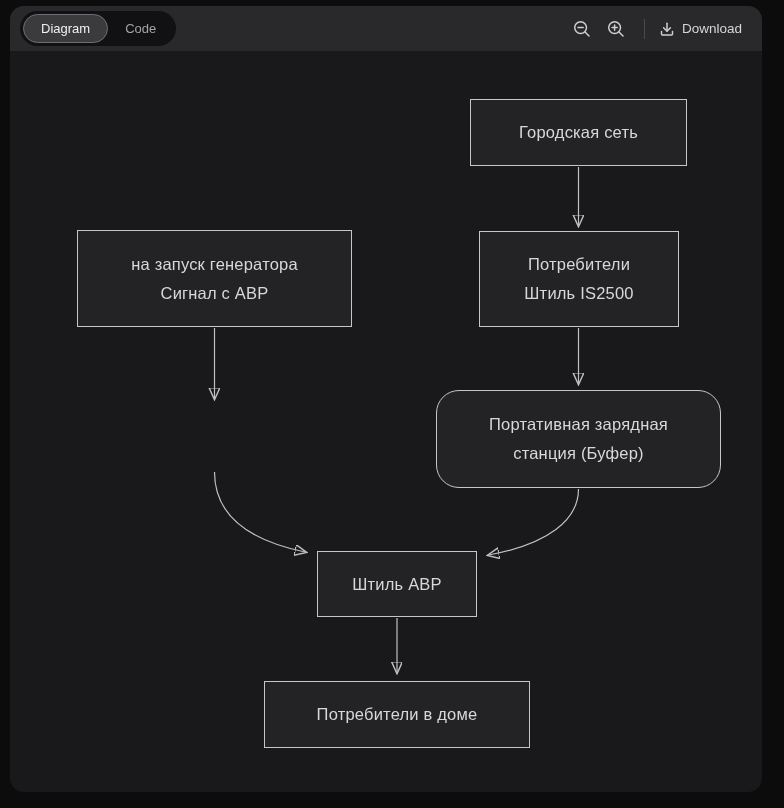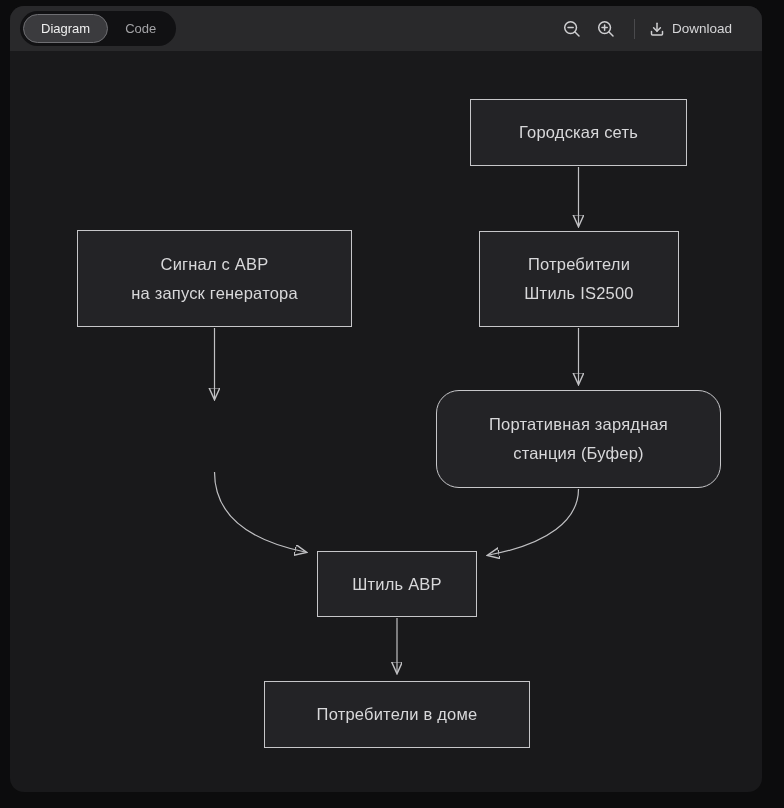--- a/index.html
+++ b/index.html
@@ -10,21 +10,21 @@
     font-family:"Liberation Sans", sans-serif;
   }
   .panel {
     position:absolute; left:10px; top:6px; width:752px; height:786px;
     background:#19191b; border-radius:14px; overflow:hidden;
   }
   
   .toolbar {
     position:absolute; left:0; top:0; width:100%; height:45px;
     background:#29292b; display:flex; align-items:center;
-    justify-content:space-between; padding:0 30px 0 10px;
+    justify-content:space-between; padding:0 20px 0 10px;
   }
   .segmented {
     display:flex; align-items:center; background:#111113;
     border-radius:18px; padding:3px; height:35px;
   }
   .seg {
     border:none; background:transparent; color:#a3a3a6;
     font-family:"Liberation Sans", sans-serif; font-size:13px;
     height:29px; padding:0 17px; border-radius:15px; cursor:pointer;
   }
@@ -121,22 +121,22 @@
           <path d="M214.5,472 C214.5,514 247,540 305,552" marker-end="url(#arrow)"></path>
           <path d="M578.5,489 C578.5,520 548,544 489,555" marker-end="url(#arrow)"></path>
           <path d="M397,618 L397,672" marker-end="url(#arrow)"></path>
         </svg>
 
         <div class="node n-city">
           <span>Городская сеть</span>
         </div>
 
         <div class="node n-signal">
+          <span>на запуск генератора</span>
           <span>Сигнал с АВР</span>
-          <span>на запуск генератора</span>
         </div>
 
         <div class="node n-stab">
           <span>Потребители</span>
           <span>Штиль IS2500</span>
         </div>
 
 
         <div class="node n-port">
           <span>Портативная зарядная</span>

